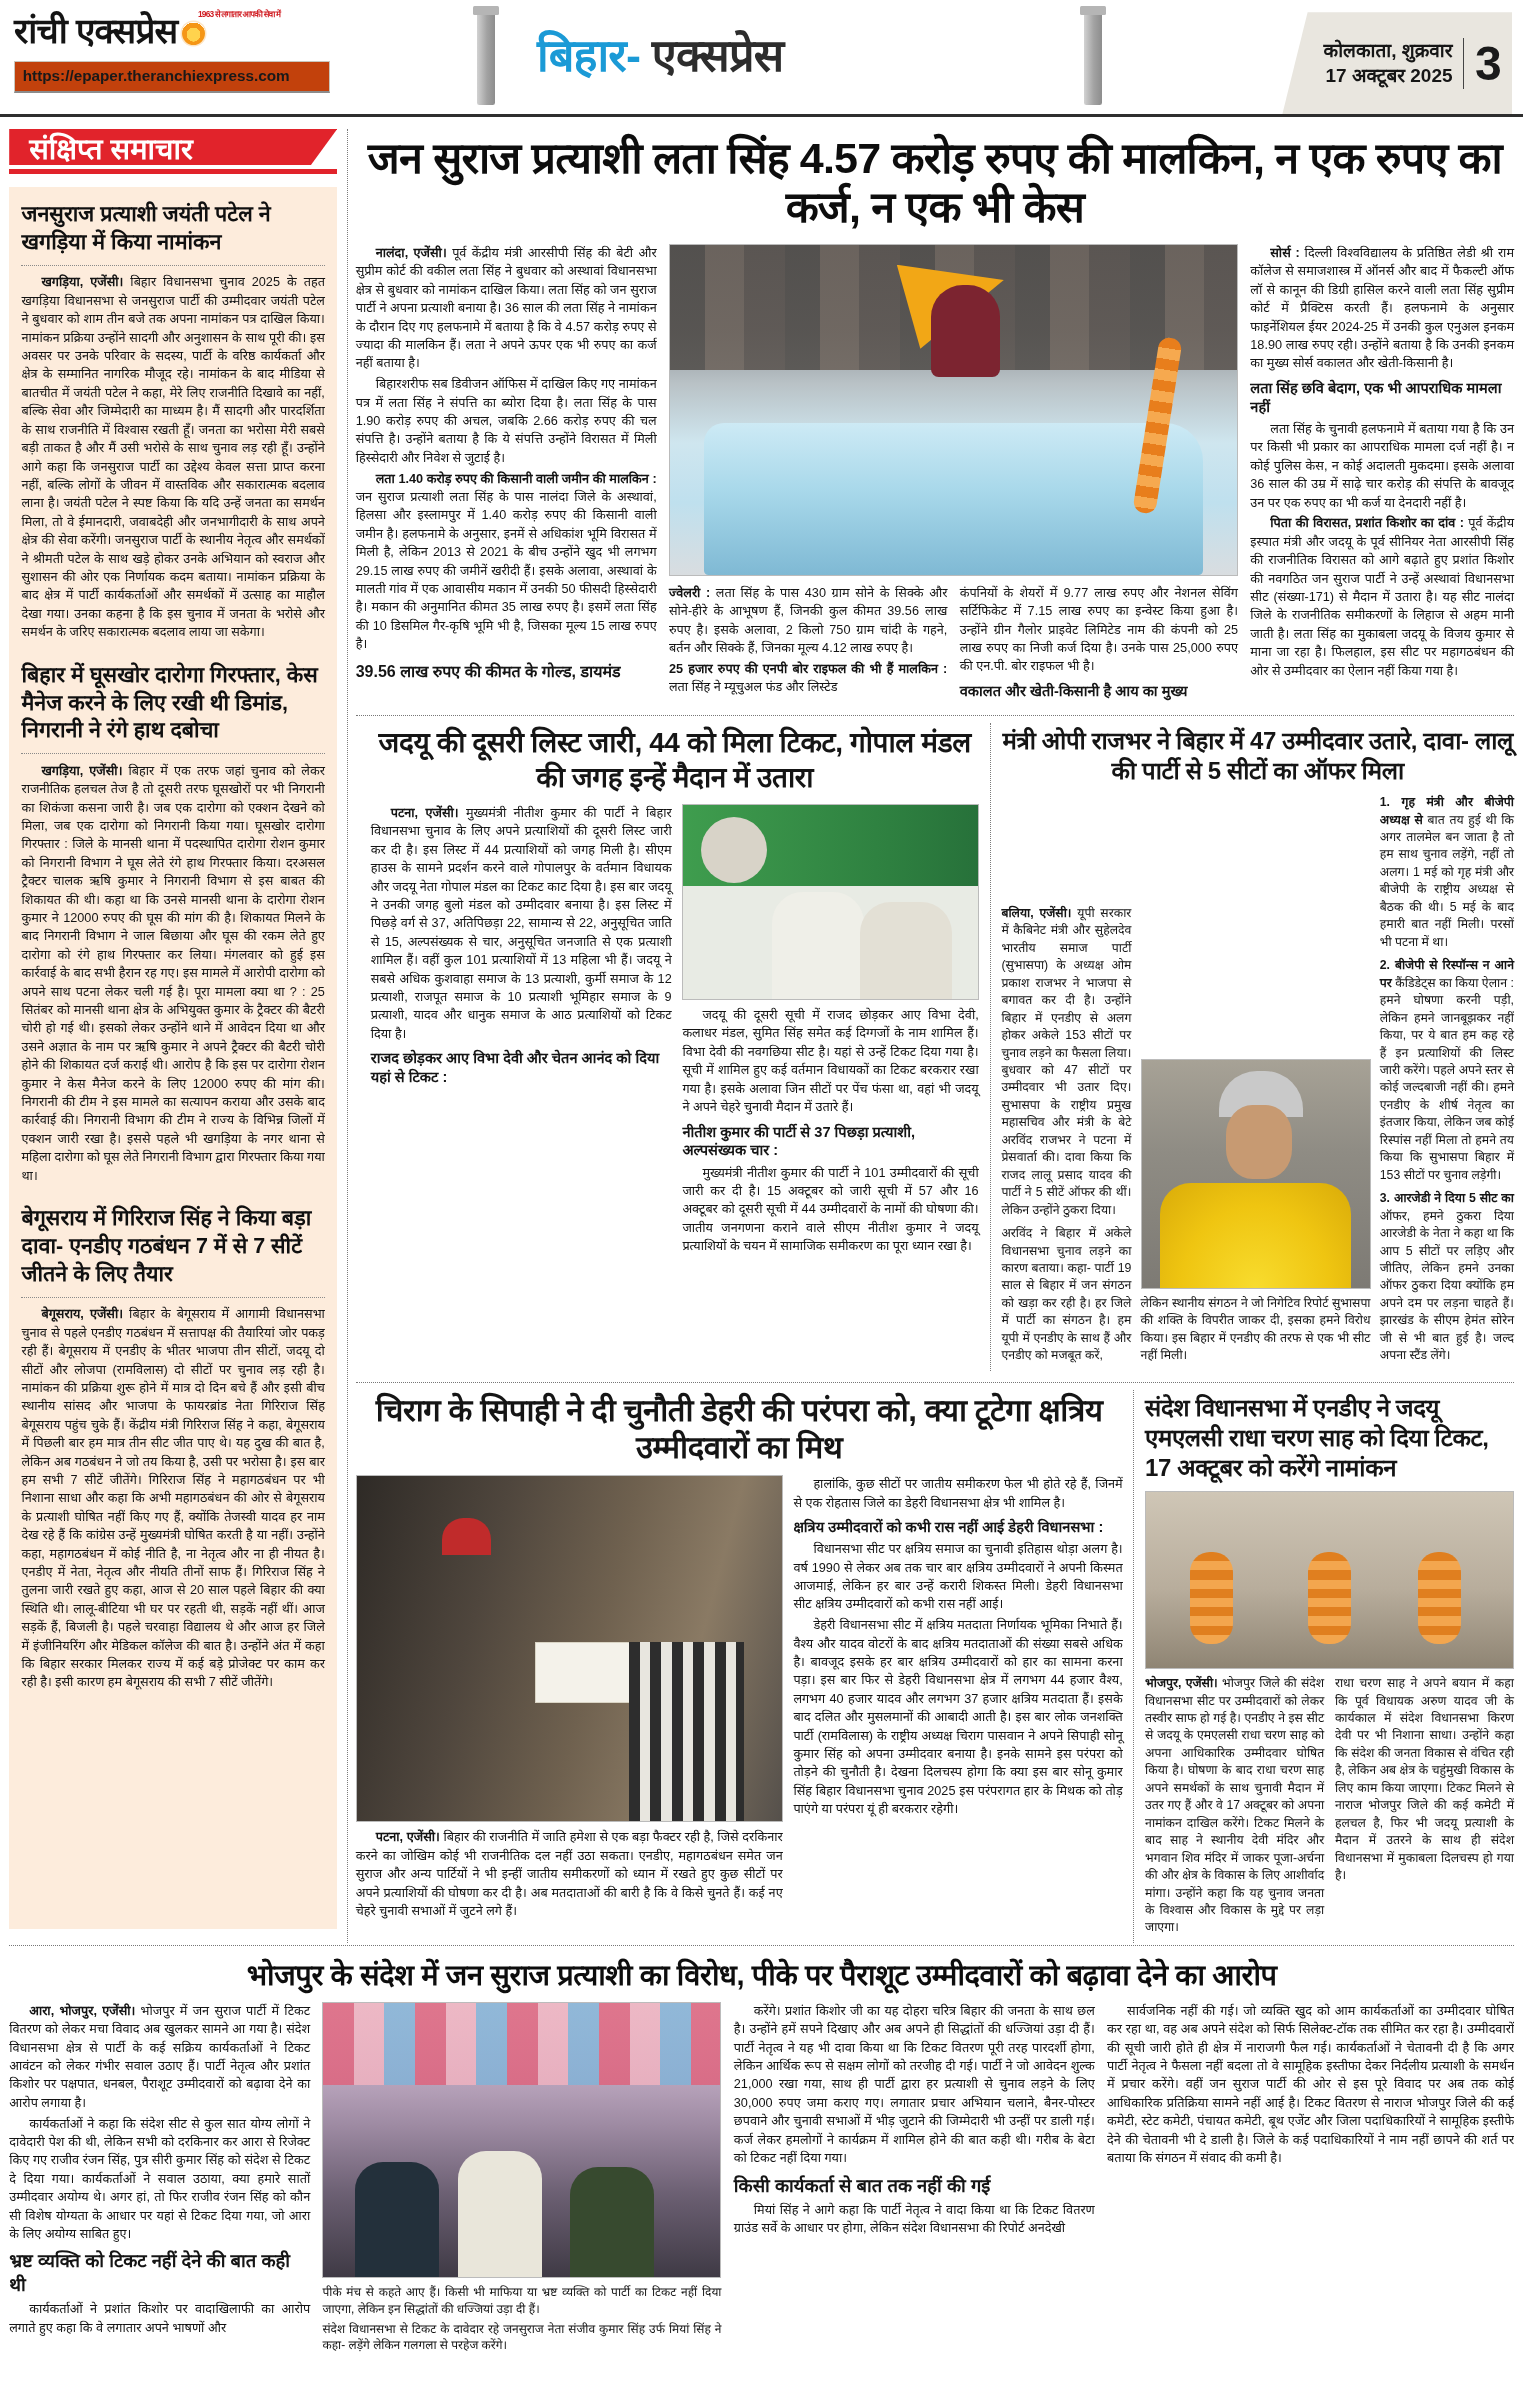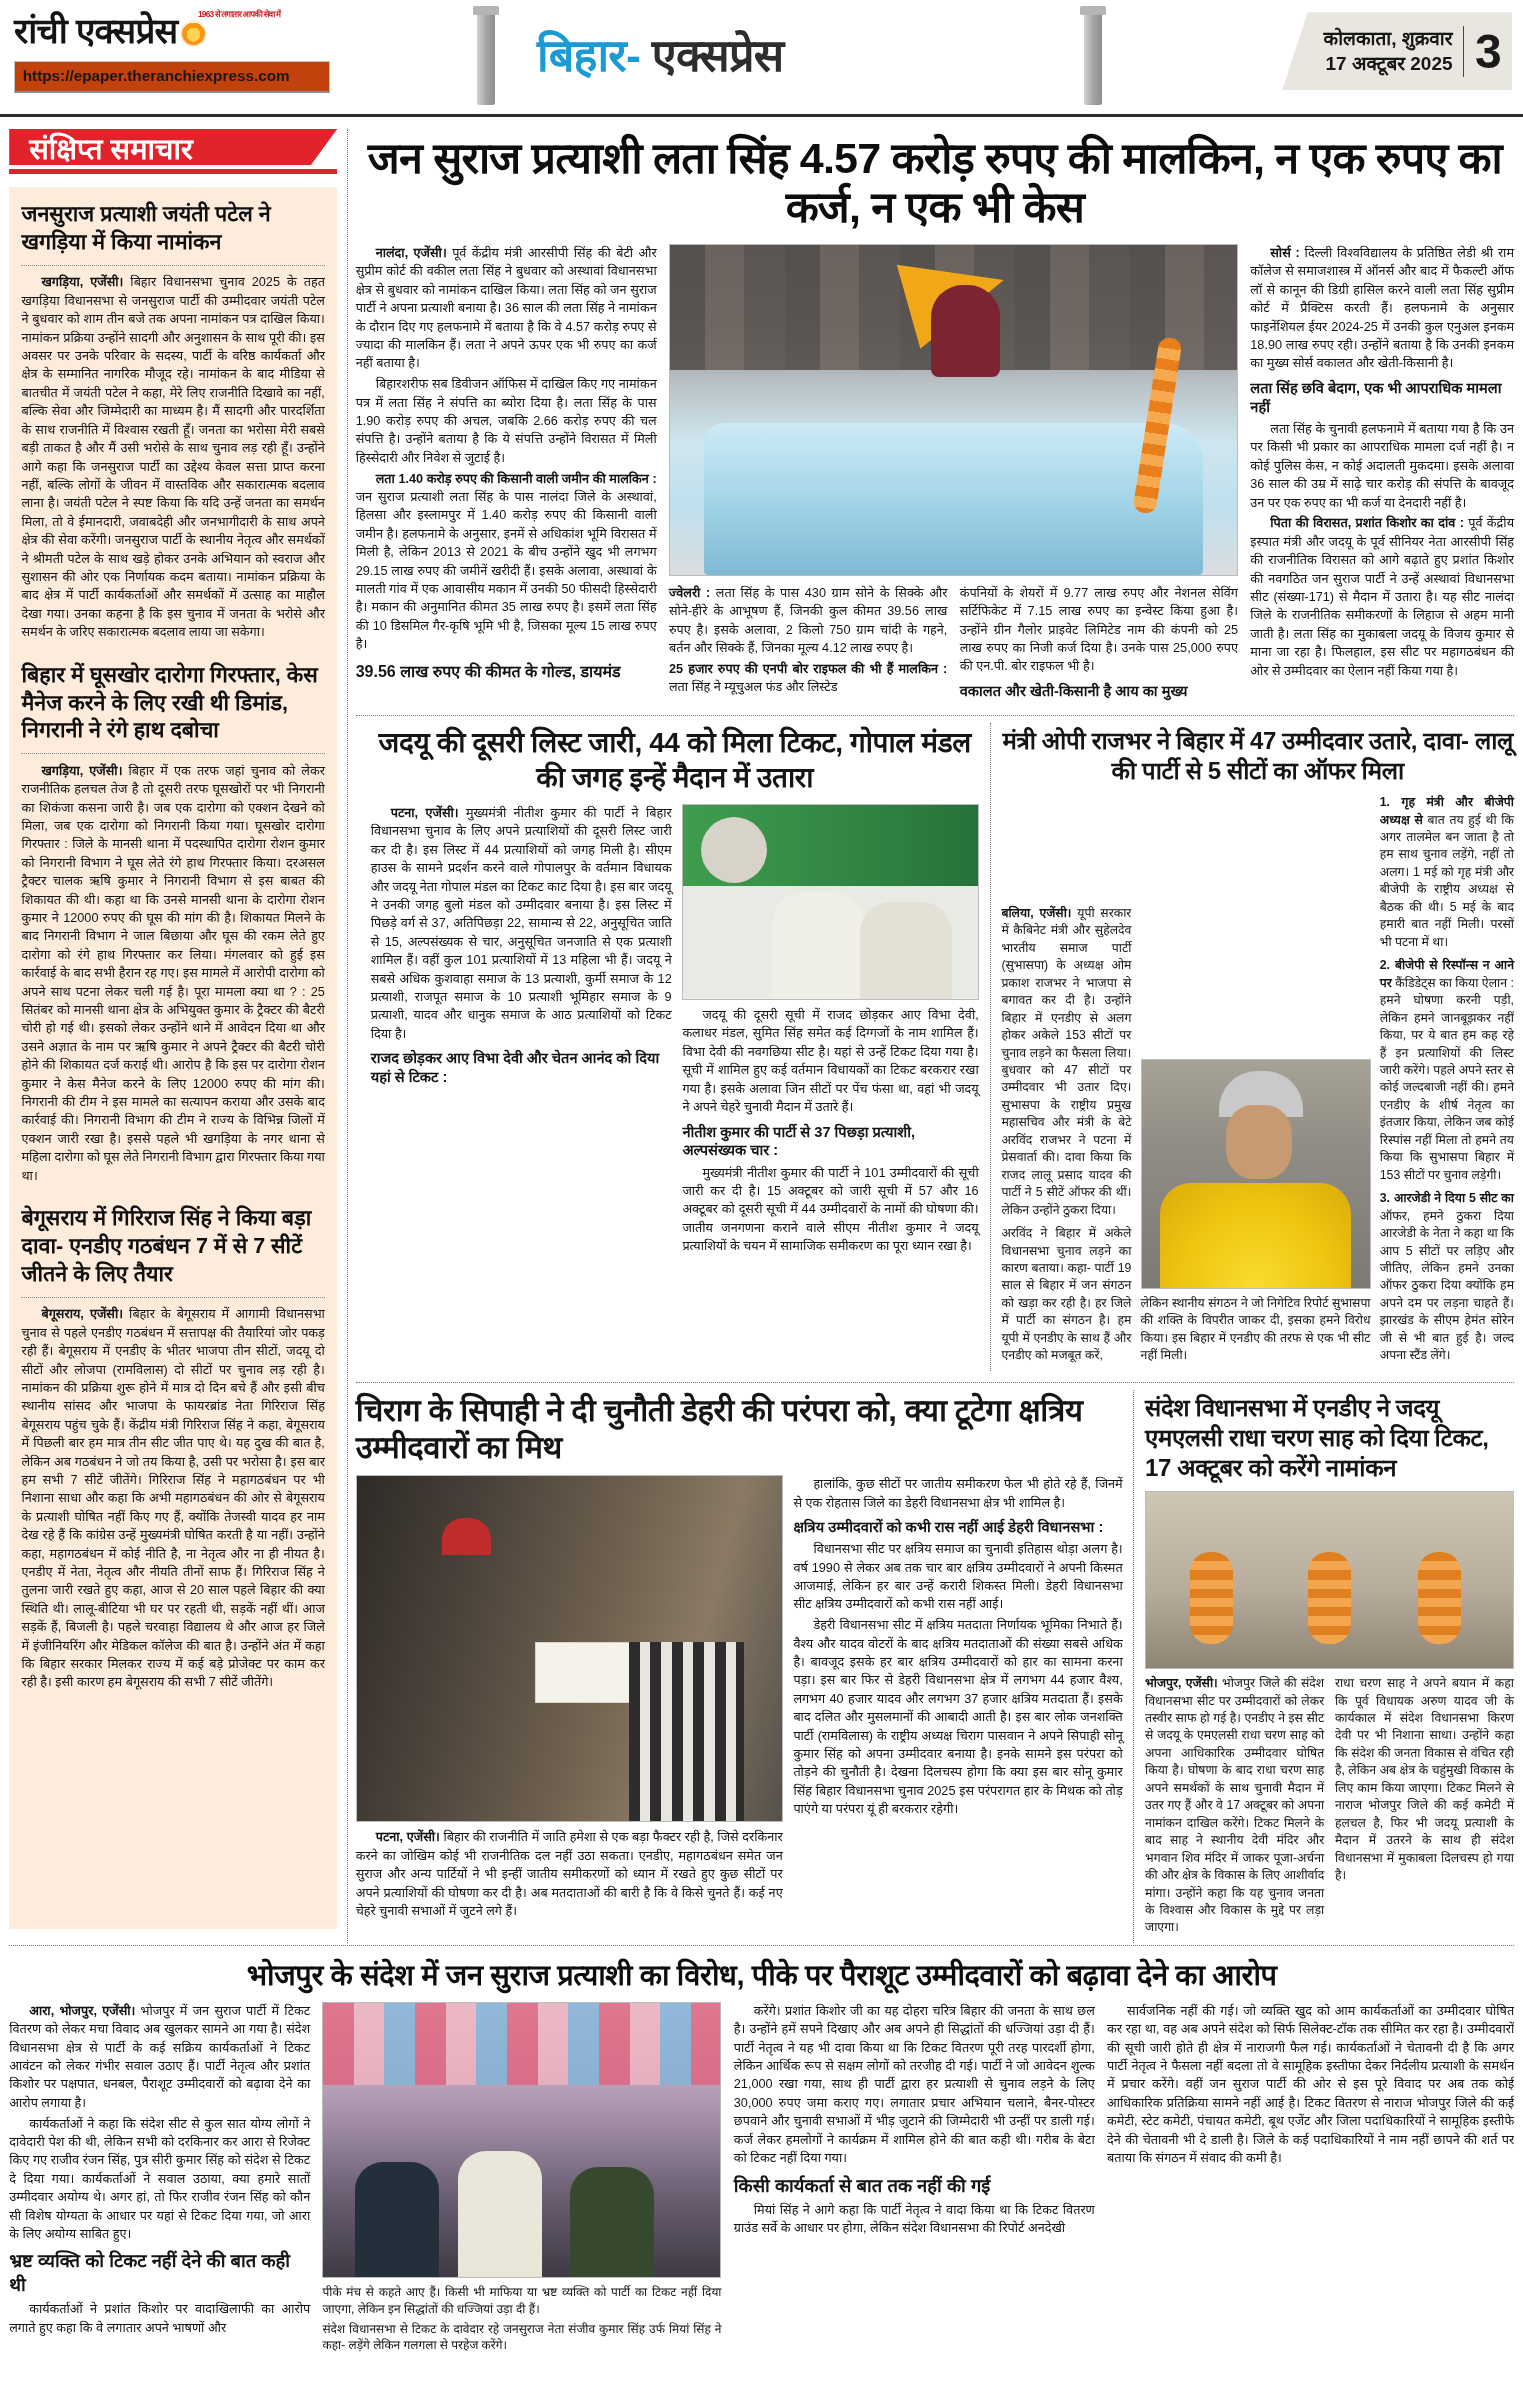--- a/index.html
+++ b/index.html
@@ -13,21 +13,21 @@
   .logo-line{position:relative;font-size:35px;font-weight:800;color:#141414;letter-spacing:-0.8px;white-space:nowrap;}
   .sun-icon{display:inline-block;width:23px;height:23px;margin:0 1.5px -1.5px 4.6px;border-radius:50%;background:radial-gradient(circle at 50% 55%,#ffd34d 0 40%,#f59616 41% 70%,transparent 71%);box-shadow:0 0 0 1.5px rgba(245,150,22,.25);}
   .logo-tagline{position:absolute;left:184px;top:1.5px;font-size:8.4px;color:#d01c22;font-weight:bold;white-space:nowrap;}
   .url-strip{margin-top:7.7px;width:316px;background:#c2410c;border:0.8px solid #c9c6bd;border-bottom:2.3px solid #8b8b8b;padding:5.4px 7.7px;font-size:15.3px;font-weight:bold;color:#191919;}
   .pillar{position:absolute;top:10.7px;width:18.4px;height:94px;background:linear-gradient(90deg,#d2d2d2,#a2a2a2 55%,#8d8d8d);border-radius:2.3px;}
   .pillar.p1{left:477px;} .pillar.p2{left:1084px;}
   .pillar:before{content:"";position:absolute;left:-3.8px;top:-4.6px;width:26px;height:9.2px;background:#b5b5b5;border-radius:1.5px;}
   .edition-title{position:absolute;left:537px;top:23px;width:522px;text-align:left;font-size:45px;font-weight:800;letter-spacing:-0.8px;white-space:nowrap;}
   .edition-title .blue{color:#1b9ad6;}
   .edition-title .dark{color:#2d2d2d;}
-  .date-box{position:absolute;right:10.7px;top:12.3px;width:230px;height:78px;background:#e9e6df;clip-path:polygon(11% 0,100% 0,100% 100%,0 100%);display:flex;align-items:center;justify-content:flex-end;padding:0 10.7px 0 31px;}
+  .date-box{position:absolute;right:10.7px;top:12.3px;width:230px;height:102px;background:#e9e6df;clip-path:polygon(11% 0,100% 0,100% 100%,0 100%);display:flex;align-items:center;justify-content:flex-end;padding:0 10.7px 0 31px;}
   .date-lines{text-align:right;font-weight:bold;font-size:19px;line-height:1.35;color:#161616;padding-right:10.7px;border-right:1.5px solid #444;}
   .page-no{font-size:48px;font-weight:800;color:#1a1a1a;padding-left:10.7px;}
 
   
   .sidebar{position:absolute;left:9.2px;top:129px;width:328px;height:1808px;overflow:hidden;}
   .sb-banner{position:relative;height:36px;background:#e1232b;clip-path:polygon(0 0,100% 0,92% 100%,0 100%);display:flex;align-items:center;padding-left:20px;color:#fff;font-size:29px;font-weight:800;}
   .sb-underline{height:5.4px;background:#e1232b;margin:3.8px 0 0;width:100%;}
   .sb-body{background:#fdecdc;margin-top:13px;padding:14px 12.3px 15.3px;height:1742px;overflow:hidden;}
   .sb-article{margin-bottom:20px;}
   .sb-headline{font-size:21.5px;line-height:1.3;font-weight:800;color:#101010;border-bottom:0.8px dotted #8a8a8a;padding-bottom:7.7px;margin-bottom:7.7px;}
@@ -80,21 +80,21 @@
   .ph-raj{height:230px;background:linear-gradient(180deg,#a7a296 0%,#8f8c84 40%,#7d7a74 100%);margin-bottom:6.1px;}
   .ph-raj .hair{left:34%;top:5%;width:84px;height:46px;background:#c9c9c9;border-radius:38px 38px 0 0;}
   .ph-raj .face{left:37%;top:20%;width:66px;height:74px;background:#c79a72;border-radius:40%;}
   .ph-raj .robe{left:8%;bottom:0;width:84%;height:46%;background:radial-gradient(ellipse at 50% 100%,#f8dc2e 0%,#efc511 55%,#d9ab09 100%);border-radius:31px 31px 0 0;}
   .pt{font-size:12.3px;line-height:1.42;text-align:justify;margin:0 0 6.1px;}
   .pt b{font-weight:800;}
 
   .low-band{display:flex;gap:10.7px;}
   .low-left{width:767px;flex:0 0 767px;}
   .low-right{flex:1;border-left:1.5px dotted #7a7a7a;padding-left:10.7px;}
-  .headline-chirag{font-size:31px;line-height:1.2;font-weight:800;letter-spacing:-0.4px;margin:1.5px 0 9.2px;}
+  .headline-chirag{font-size:31px;line-height:1.2;font-weight:800;text-align:center;letter-spacing:-0.4px;margin:1.5px 0 9.2px;}
   .chirag-row{display:flex;gap:10.7px;}
   .chirag-photo-col{width:427px;flex:0 0 427px;}
   .chirag-txt{flex:1;}
   .ph-chirag{height:347px;background:linear-gradient(105deg,#2e2a26 0%,#4f463d 30%,#6f614f 55%,#8a7a64 75%,#55504b 100%);}
   .ph-chirag .cert{left:42%;top:48%;width:100px;height:61px;background:#f4f2ea;border:1.5px solid #d9d4c4;}
   .ph-chirag .turban{left:20%;top:12%;width:49px;height:37px;background:#c02b2b;border-radius:21.5px 21.5px 0 0;}
   .ph-chirag .shirt{left:64%;bottom:0;width:115px;height:52%;background:repeating-linear-gradient(90deg,#2d2d2d 0 10.7px,#e8e6df 10.7px 21.5px);}
   .ph-radha{height:178px;background:linear-gradient(180deg,#cfc6b6 0%,#b8ad9c 55%,#8f8574 100%);margin-bottom:6.1px;}
   .ph-radha .g1,.ph-radha .g2,.ph-radha .g3{width:43px;height:92px;background:repeating-linear-gradient(#e07f1f 0 9.2px,#f3a64e 9.2px 18.4px);border-radius:20px;top:34%;}
   .ph-radha .g1{left:12%;} .ph-radha .g2{left:44%;} .ph-radha .g3{left:74%;}

